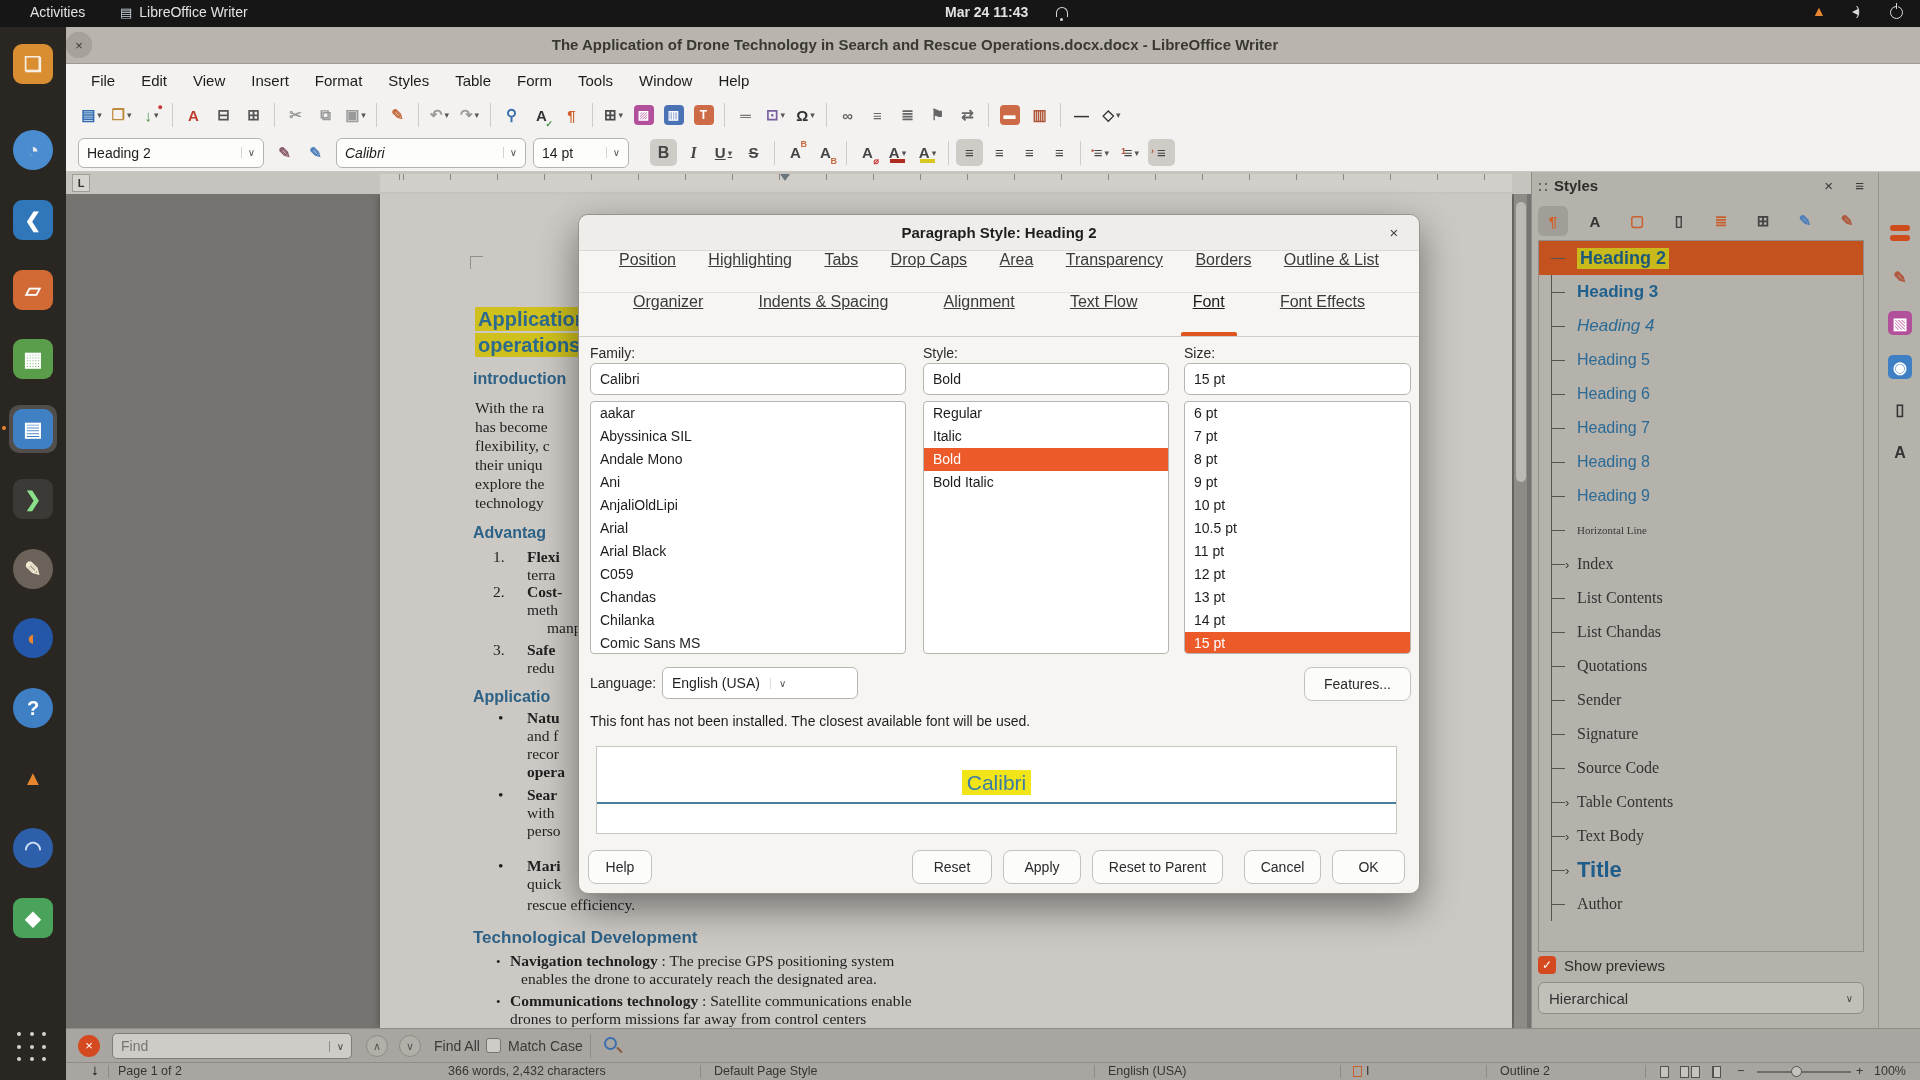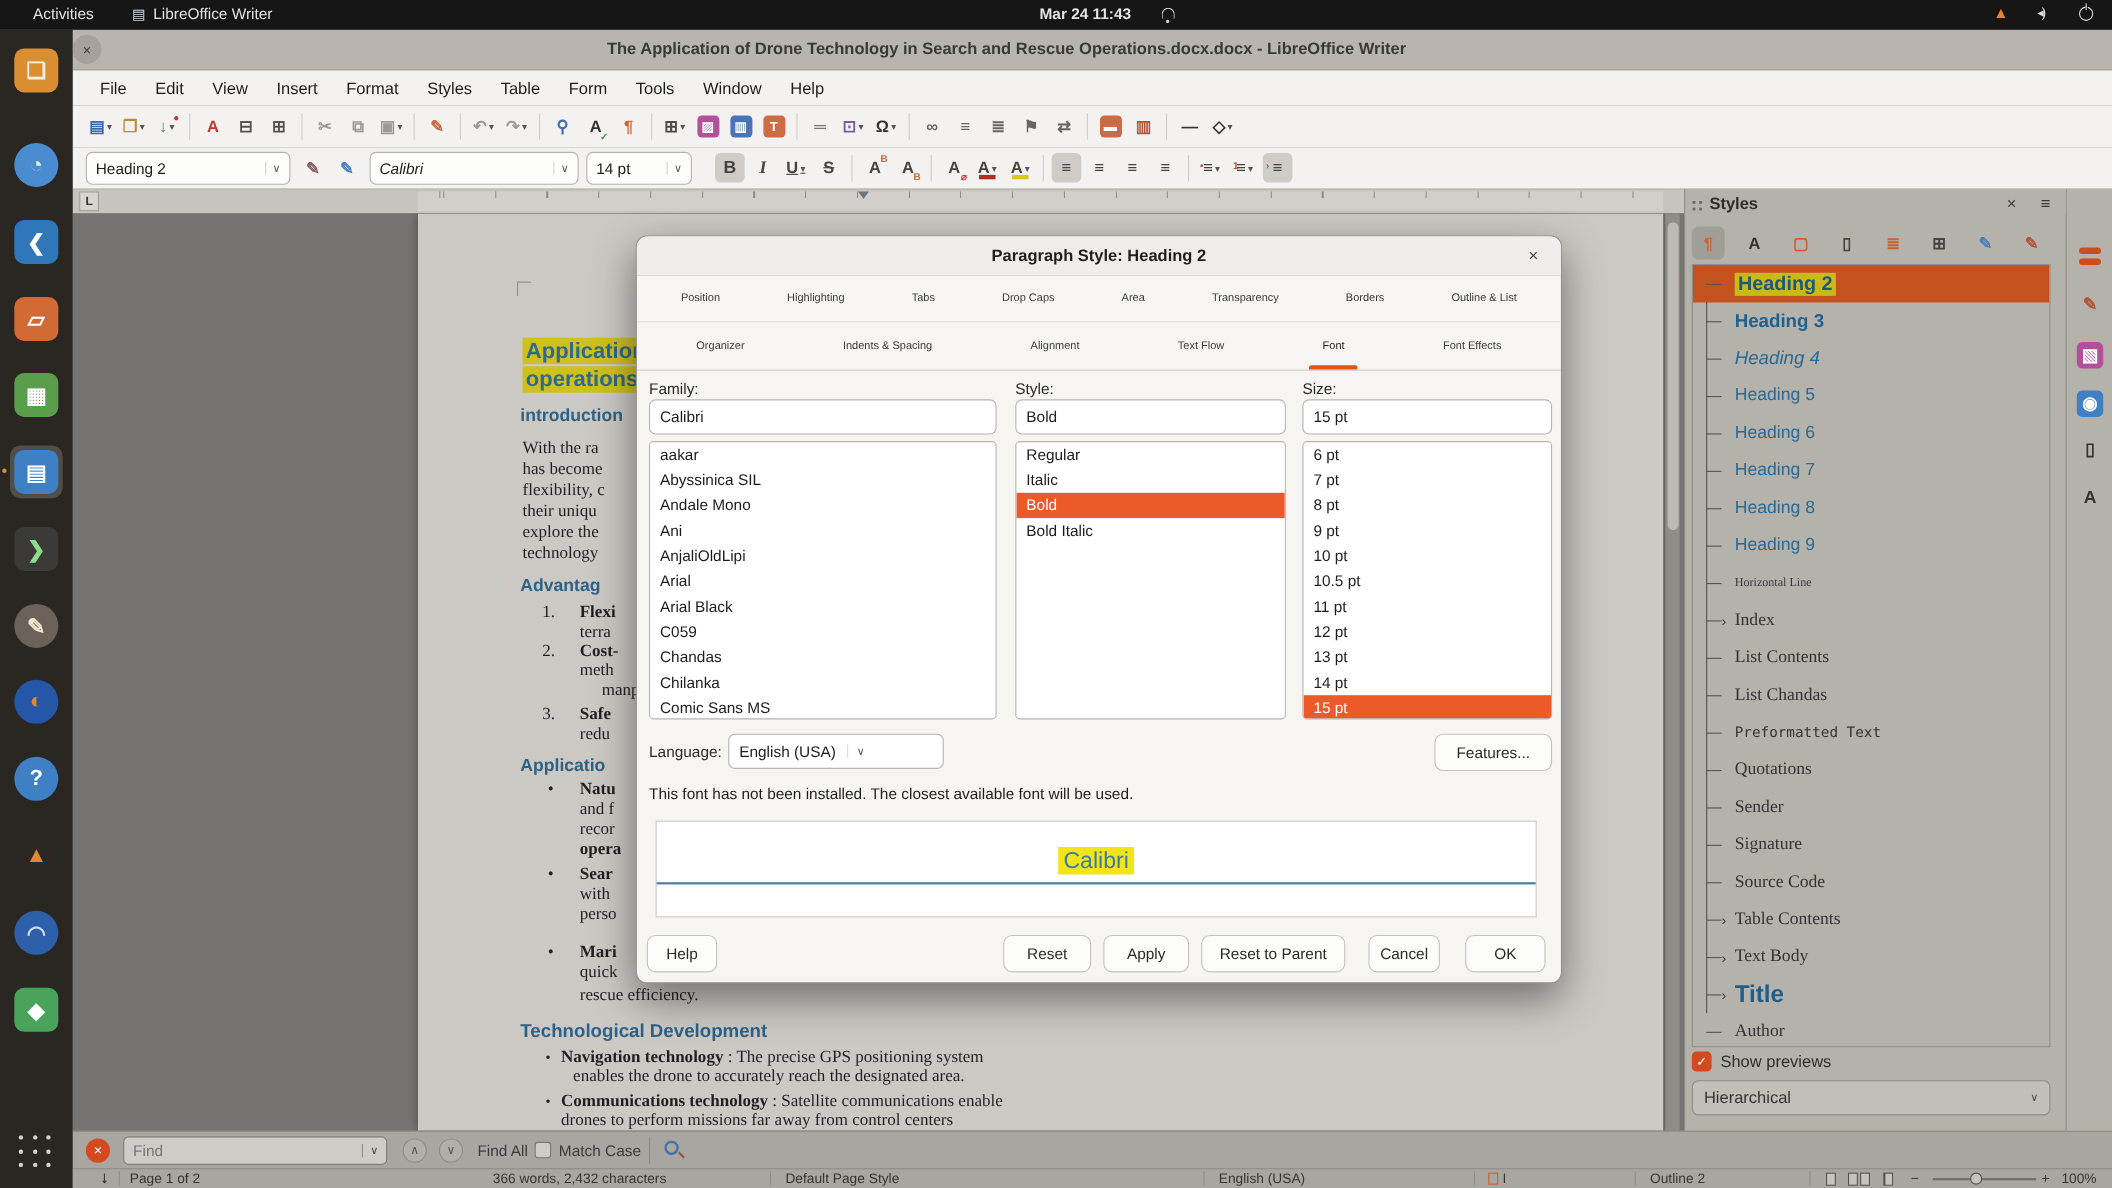--- a/index.html
+++ b/index.html
@@ -83,21 +83,21 @@
   .vscroll { position:absolute; left:1448px; top:0; width:13px; height:834px; background:#8f8c88; }
   .vscroll .thumb { position:absolute; left:1.5px; top:8px; width:10px; height:280px; background:#bdbab5; border-radius:5px; }
 
   
   .dialog { position:absolute; left:578px; top:214px; width:842px; height:680px; background:#f6f5f2; border:1px solid #96938e; border-radius:10px; box-shadow:0 14px 38px rgba(0,0,0,.45); z-index:40; font-size:14px; color:#1e1e1e; }
   .dlg-head { position:absolute; left:0; top:0; width:100%; height:36px; background:#efedea; border-bottom:1px solid #dbd9d5; border-radius:10px 10px 0 0; }
   .dlg-title { position:absolute; width:100%; top:9px; text-align:center; font-weight:bold; font-size:15px; }
   .dlg-close { position:absolute; right:14px; top:7px; width:22px; height:22px; text-align:center; line-height:22px; color:#444; font-size:15px; }
   .tabrow1 { position:absolute; left:0; top:36px; width:100%; height:42px; display:flex; align-items:center; justify-content:space-between; padding:0 38px; border-bottom:1px solid #e3e1dd; }
   .tabrow2 { position:absolute; left:0; top:78px; width:100%; height:44px; display:flex; align-items:center; justify-content:space-between; padding:0 52px; border-bottom:1px solid #cfcdc9; }
-  .dtab { font-size:10px; color:#3a3a3a; padding:0 2px; position:relative; height:100%; display:flex; align-items:center; }
+  .dtab { font-size:16px; color:#3a3a3a; padding:0 2px; position:relative; height:100%; display:flex; align-items:flex-start;text-decoration:underline; }
   .dtab.active { color:#1a1a1a; }
   .dtab.active:after { content:""; position:absolute; left:-10px; right:-10px; bottom:0; height:4px; background:#e0551f; border-radius:2px 2px 0 0; }
   .flabel { position:absolute; font-size:14px; color:#2a2a2a; }
   .finput { position:absolute; height:32px; background:#fff; border:1px solid #b7b5b1; border-radius:6px; padding:0 9px; display:flex; align-items:center; font-size:14px; }
   .dlist { position:absolute; top:186px; height:253px; background:#fff; border:1px solid #b7b5b1; border-radius:4px; overflow:hidden; }
   .drow { height:23px; line-height:23px; padding-left:9px; font-size:14px; color:#1c1c1c; white-space:nowrap; }
   .drow.selected { background:#eb5a28; color:#fff; }
   .dcombo { position:absolute; height:32px; background:#fff; border:1px solid #b7b5b1; border-radius:6px; display:flex; align-items:center; padding:0 9px; }
   .dcombo .dd { font-size:10px; color:#555; border-left:1px solid #ddd; padding-left:8px; margin-left:10px; }
   .dbtn { position:absolute; height:34px; background:#fcfcfb; border:1px solid #c4c2be; border-radius:8px; display:flex; align-items:center; justify-content:center; font-size:14px; color:#2a2a2a; }
@@ -657,21 +657,21 @@
 
   <div class="pvbox">
     <div class="pvline"></div>
     <div class="pvtext"><span>Calibri</span></div>
   </div>
 
   <div class="dbtn" style="left:9px;top:635px;width:64px;">Help</div>
   <div class="dbtn" style="left:333px;top:635px;width:80px;">Reset</div>
   <div class="dbtn" style="left:424px;top:635px;width:78px;">Apply</div>
   <div class="dbtn" style="left:513px;top:635px;width:131px;">Reset to Parent</div>
-  <div class="dbtn" style="left:665px;top:635px;width:65px;">Cancel</div>
+  <div class="dbtn" style="left:665px;top:635px;width:77px;">Cancel</div>
   <div class="dbtn" style="left:753px;top:635px;width:73px;">OK</div>
 </div>
 
 <div class="sidebar">
   <div class="sb-head">
     <span class="grip"></span>
     <span class="sb-title">Styles</span>
     <span class="sb-close">×</span>
     <span class="sb-menu">≡</span>
   </div>
@@ -752,24 +752,20 @@
           <span class="lab">Index</span>
         </div>
         <div class="sentry srf">
           <span class="tree"></span>
           <span class="lab">List Contents</span>
         </div>
         <div class="sentry srf">
           <span class="tree"></span>
           <span class="lab">List Chandas</span>
         </div>
-        <div class="sentry mono">
-          <span class="tree"></span>
-          <span class="lab">Preformatted Text</span>
-        </div>
         <div class="sentry srf">
           <span class="tree"></span>
           <span class="lab">Quotations</span>
         </div>
         <div class="sentry srf">
           <span class="tree"></span>
           <span class="lab">Sender</span>
         </div>
         <div class="sentry srf">
           <span class="tree"></span>

